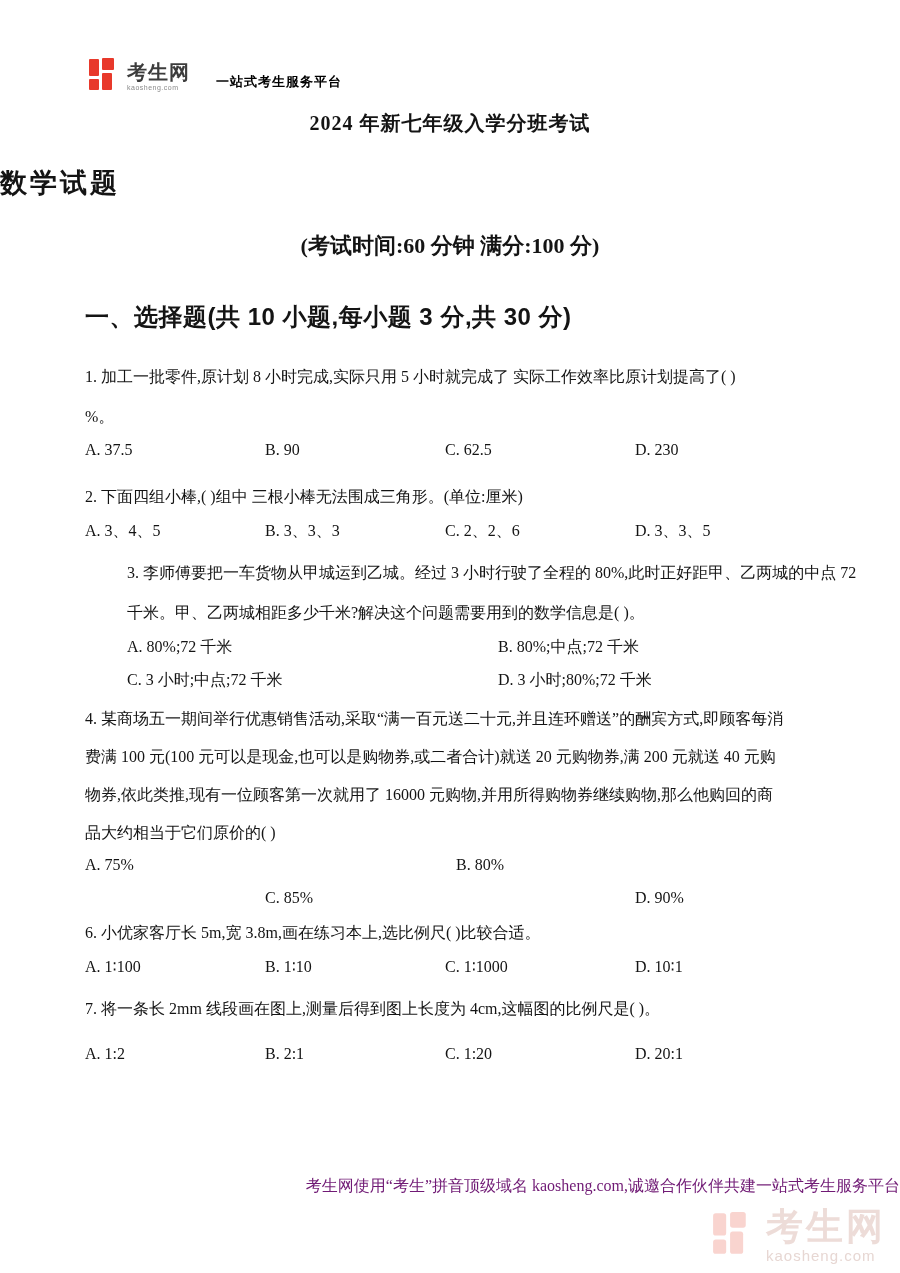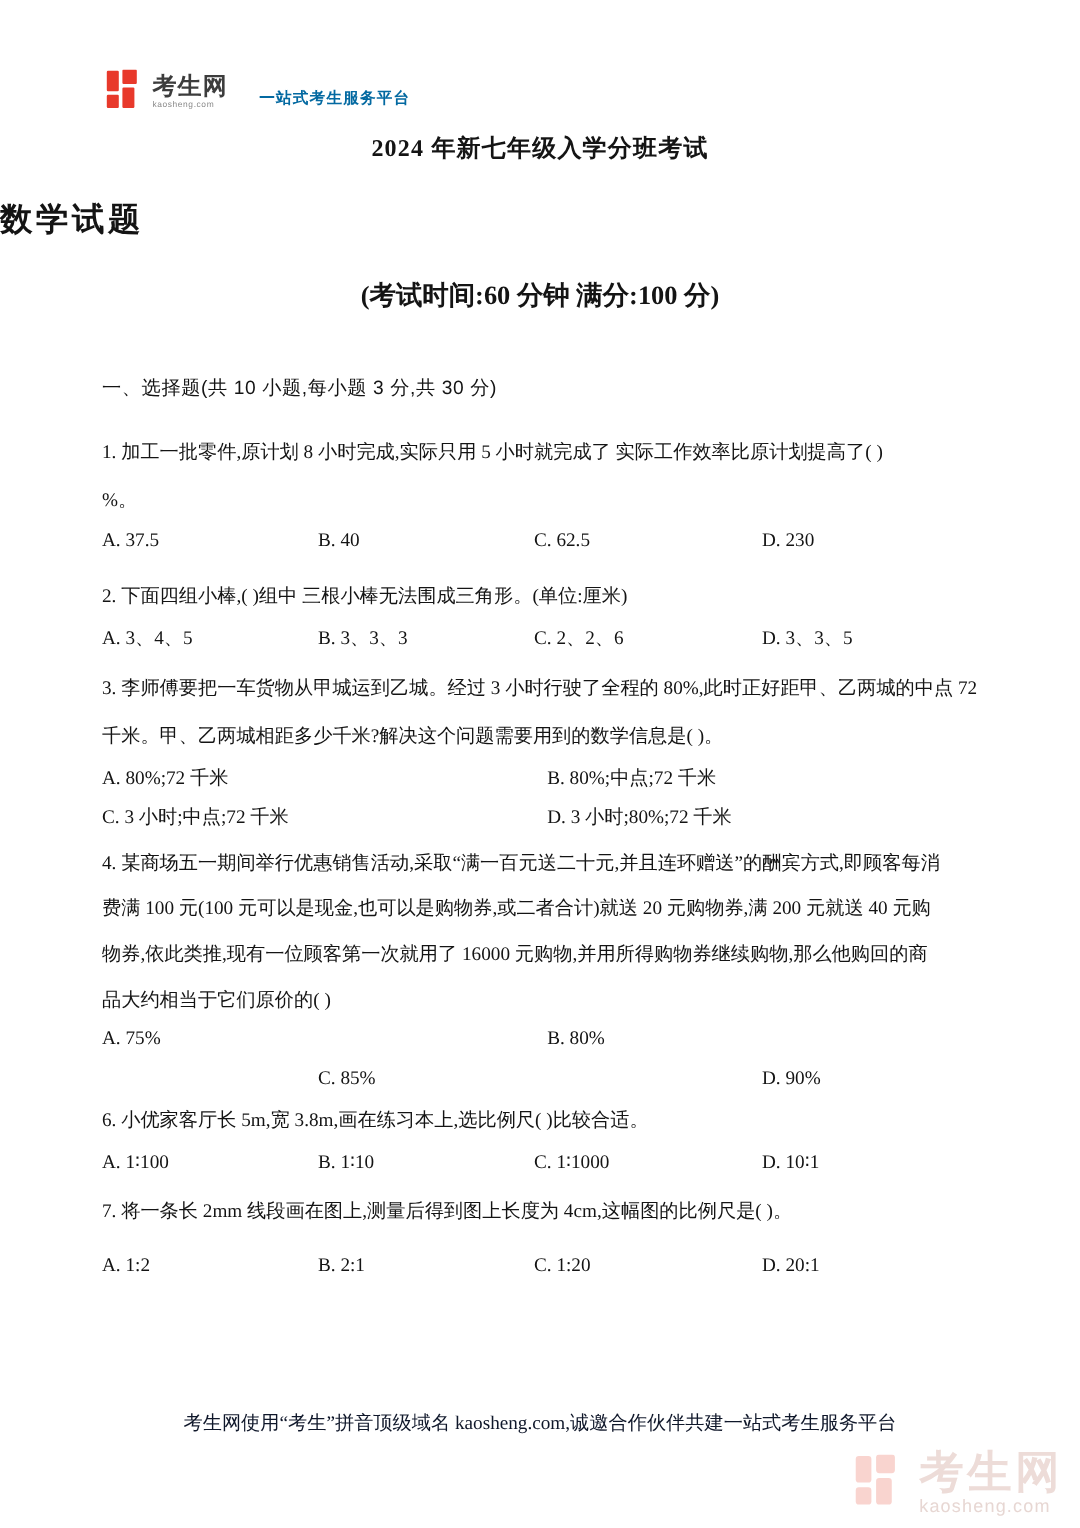--- a/index.html
+++ b/index.html
@@ -36,21 +36,21 @@
     font-family: "Liberation Sans", sans-serif;
     font-size: 7px;
     color: #8a8a8a;
     margin-top: 2px;
     letter-spacing: 0.5px;
   }
   .brand-tagline {
     font-family: "Liberation Sans", sans-serif;
     font-weight: bold;
     font-size: 13px;
-    color: #0369a1;
+    color: #000000;
     margin-left: 26px;
     margin-top: 12px;
     letter-spacing: 1px;
   }
 
   
   .page-title {
     margin: 0;
     padding-top: 110px;
     text-align: center;
@@ -68,24 +68,24 @@
   .exam-info {
     margin-top: 30px;
     text-align: center;
     font-size: 22px;
     font-weight: bold;
   }
 
   
   .content { margin: 0 85px; }
   .section-heading {
-    margin-top: 52px;
-    font-family: "Liberation Sans", sans-serif;
-    font-weight: normal;
-    font-size: 16px;
+    margin-top: 40px;
+    font-family: "Liberation Sans", sans-serif;
+    font-weight: bold;
+    font-size: 24px;
     letter-spacing: 0.5px;
   }
   .question { margin: 0; }
   .stem {
     margin: 0;
     font-size: 16px;
     line-height: 40px;
     white-space: nowrap;
   }
   .q4 .stem { line-height: 38px; }
@@ -98,34 +98,34 @@
   .opts + .opts { margin-top: 7px; }
   .opt { position: absolute; top: 2px; white-space: nowrap; }
   .c0 { left: 0; }
   .c1 { left: 180px; }
   .c2 { left: 360px; }
   .c3 { left: 550px; }
   .ch { left: 371px; }
 
   .q1 { margin-top: 24px; }
   .q2 { margin-top: 12px; }
-  .q3 { margin-top: 8px; }
+  .q3 { margin-top: 8px; margin-left: 42px; }
   .q4 { margin-top: 6px; }
   .q7 { margin-top: 8px; }
   .q7 .opts { margin-top: 14px; }
 
   
   .footer-note {
     position: absolute;
     left: 0;
     right: 0;
     top: 1176px;
-    text-align: center;
+    text-align: right;
     font-size: 16px;
-    color: #0f172a;
+    color: #701a75;
   }
 
   
   .watermark {
     position: absolute;
     right: 14px;
     bottom: 10px;
     display: flex;
     align-items: center;
   }
@@ -170,21 +170,21 @@
   <div class="exam-info">(考试时间:60 分钟   满分:100 分)</div>
 
   <div class="content">
     <div class="section-heading">一、选择题(共 10 小题,每小题 3 分,共 30 分)</div>
 
     <div class="question q1">
       <p class="stem">1. 加工一批零件,原计划 8 小时完成,实际只用 5 小时就完成了 实际工作效率比原计划提高了(   )</p>
       <p class="stem">%。</p>
       <div class="opts">
         <span class="opt c0">A. 37.5</span>
-        <span class="opt c1">B. 40</span>
+        <span class="opt c1">B. 90</span>
         <span class="opt c2">C. 62.5</span>
         <span class="opt c3">D. 230</span>
       </div>
     </div>
 
     <div class="question q2">
       <p class="stem">2. 下面四组小棒,(   )组中 三根小棒无法围成三角形。(单位:厘米)</p>
       <div class="opts">
         <span class="opt c0">A. 3、4、5</span>
         <span class="opt c1">B. 3、3、3</span>

